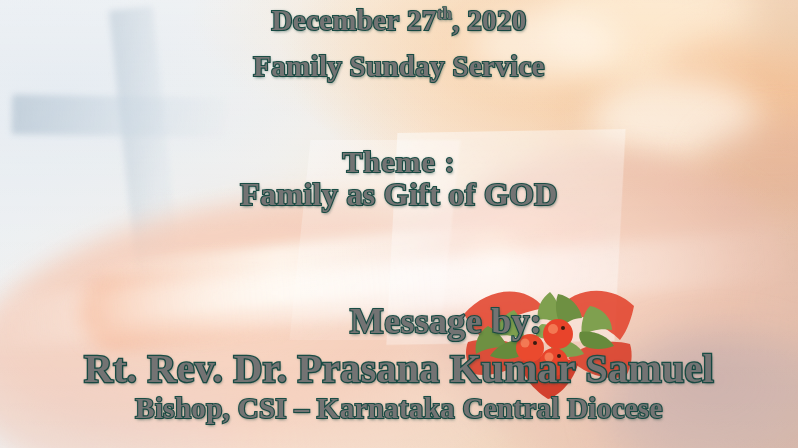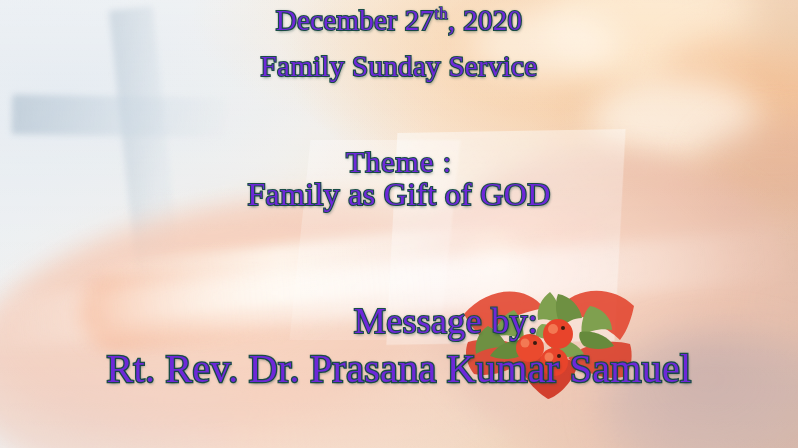--- a/index.html
+++ b/index.html
@@ -125,23 +125,23 @@
   }
 
   
   #holly{position:absolute;left:462px;top:278px;width:176px;height:122px;}
 
   
   .txt{
     position:absolute;
     width:100%;
     text-align:center;
-    color:#6d28d9;
+    color:#737373;
     font-family:"Liberation Serif",serif;
-    font-weight:normal;
+    font-weight:bold;
     letter-spacing:.3px;
     white-space:nowrap;
     -webkit-text-stroke:2.2px #1d5048;
     paint-order:stroke fill;
     text-shadow:
        0 0 3px rgba(20,70,64,0.55),
        1px 2px 3px rgba(18,60,55,0.45);
   }
   .t-date    {top:4px;   font-size:29px;}
   .t-service {top:38px;  font-size:29px;margin-top:12px;}
@@ -225,14 +225,15 @@
   <div class="txt t-service">Family Sunday Service</div>
 
   <div class="txt t-theme">Family as Gift of GOD</div>
 
   <div class="txt t-themelbl">Theme :</div>
 
   <div class="txt t-msgby">Message by:</div>
 
   <div class="txt t-name">Rt. Rev. Dr. Prasana Kumar Samuel</div>
 
+  <div class="txt t-role">Bishop, CSI – Karnataka Central Diocese</div>
 
 </div>
 
 </body></html>

